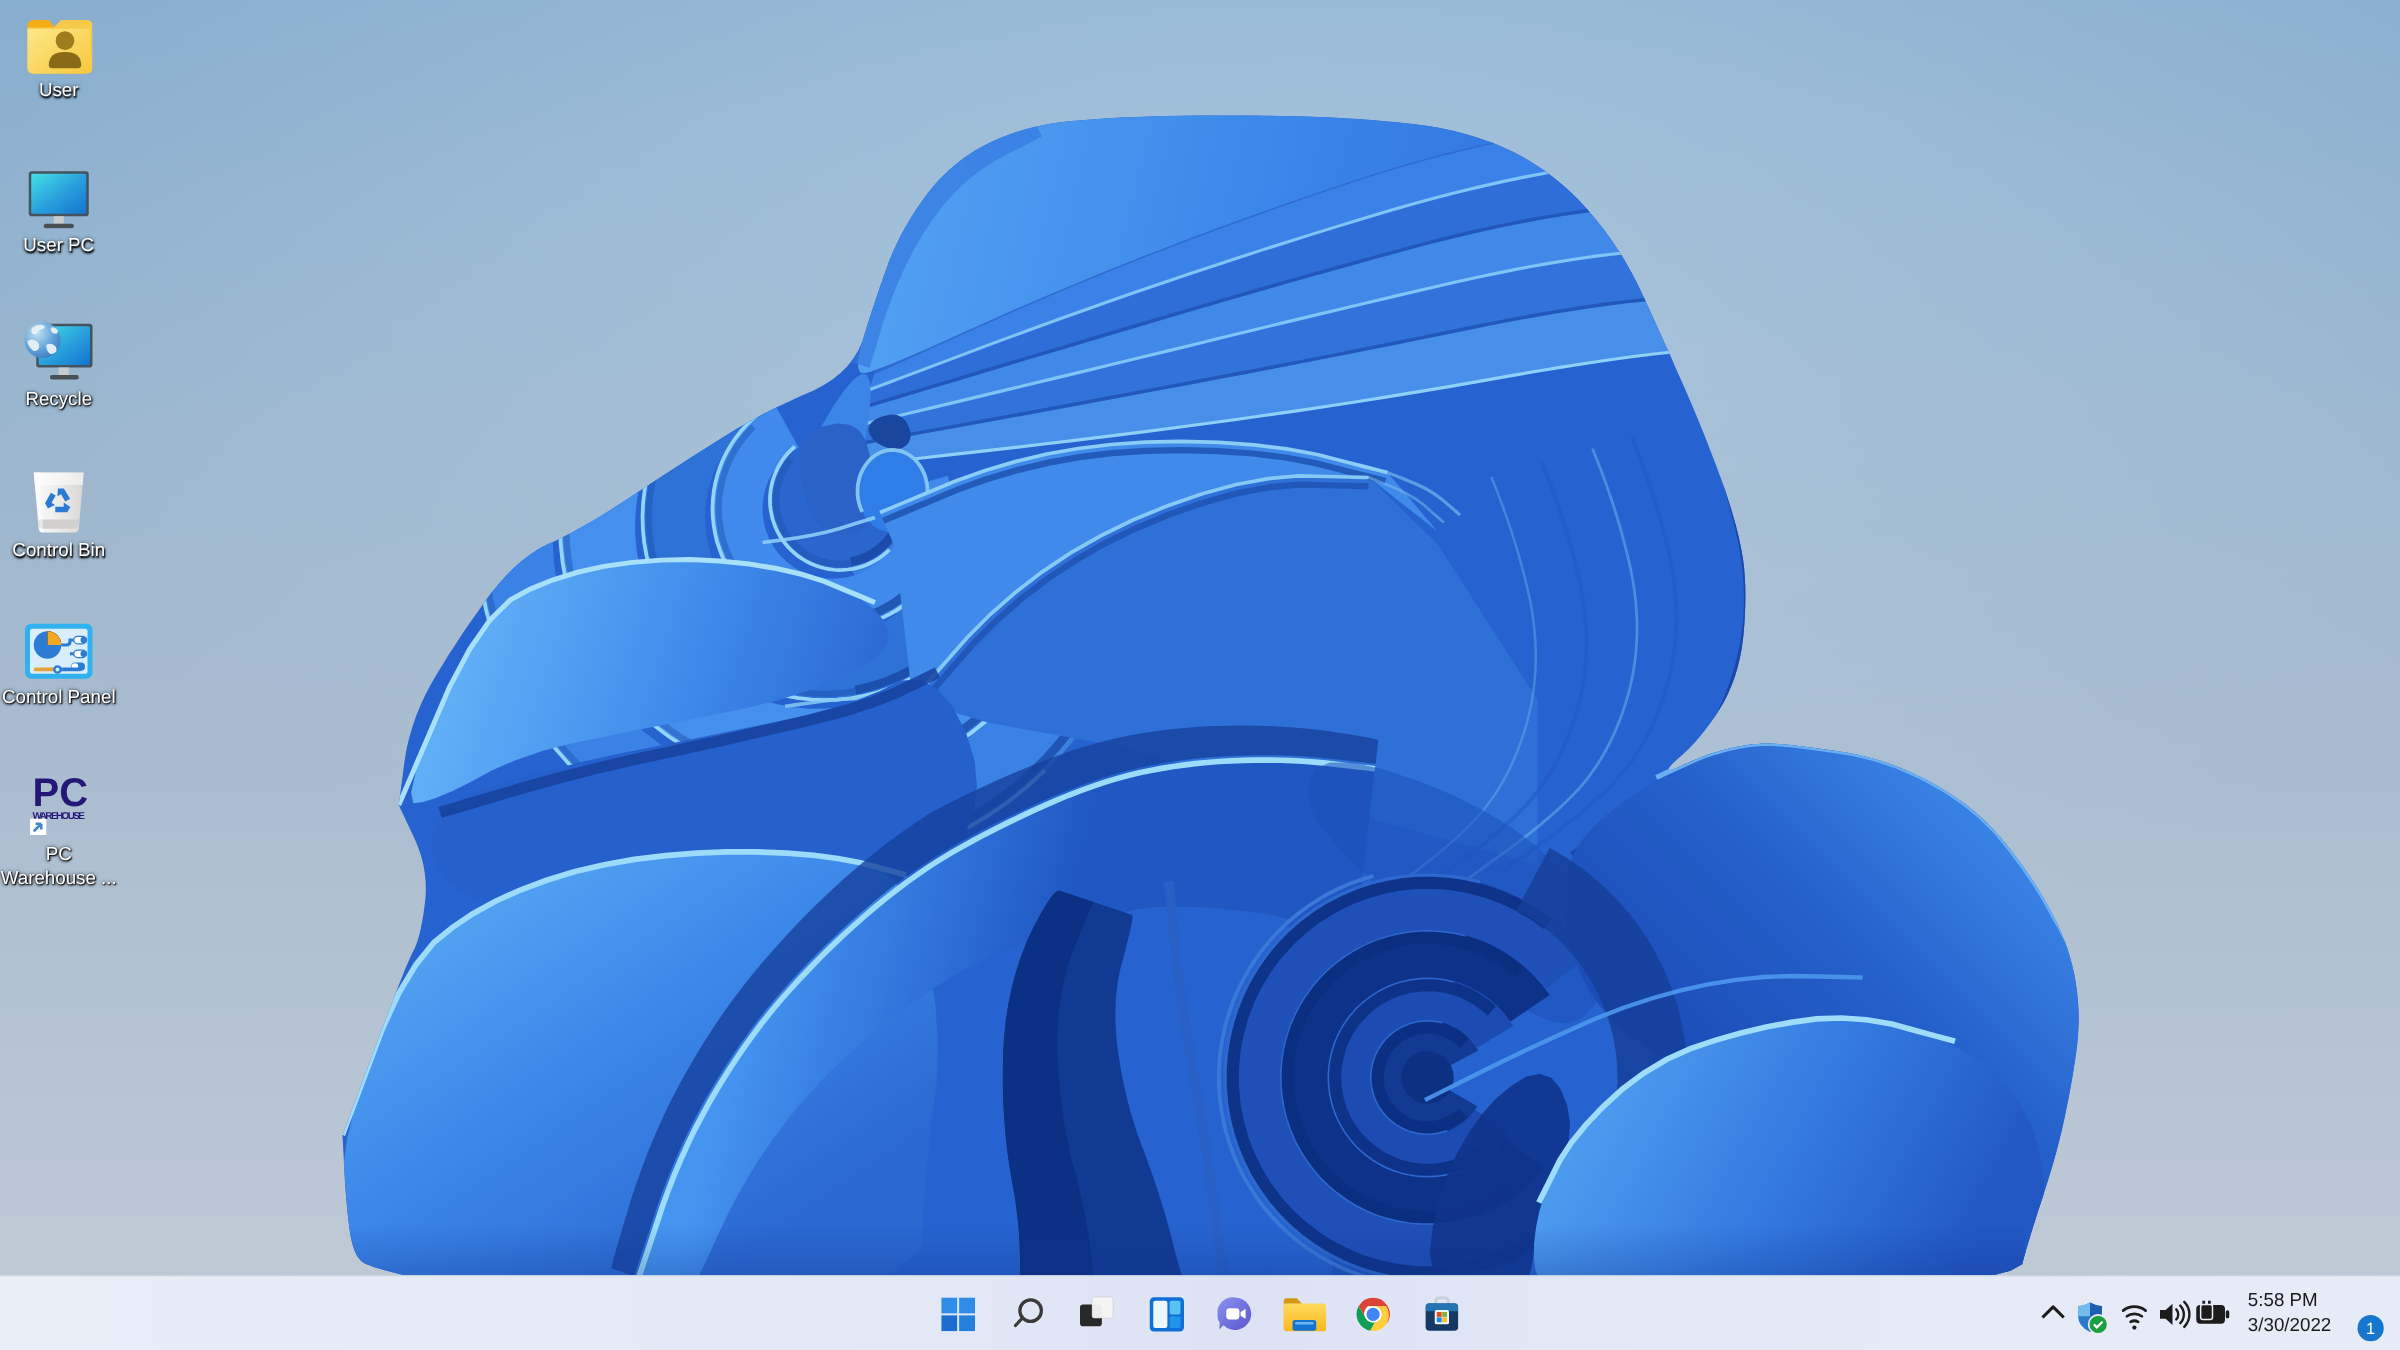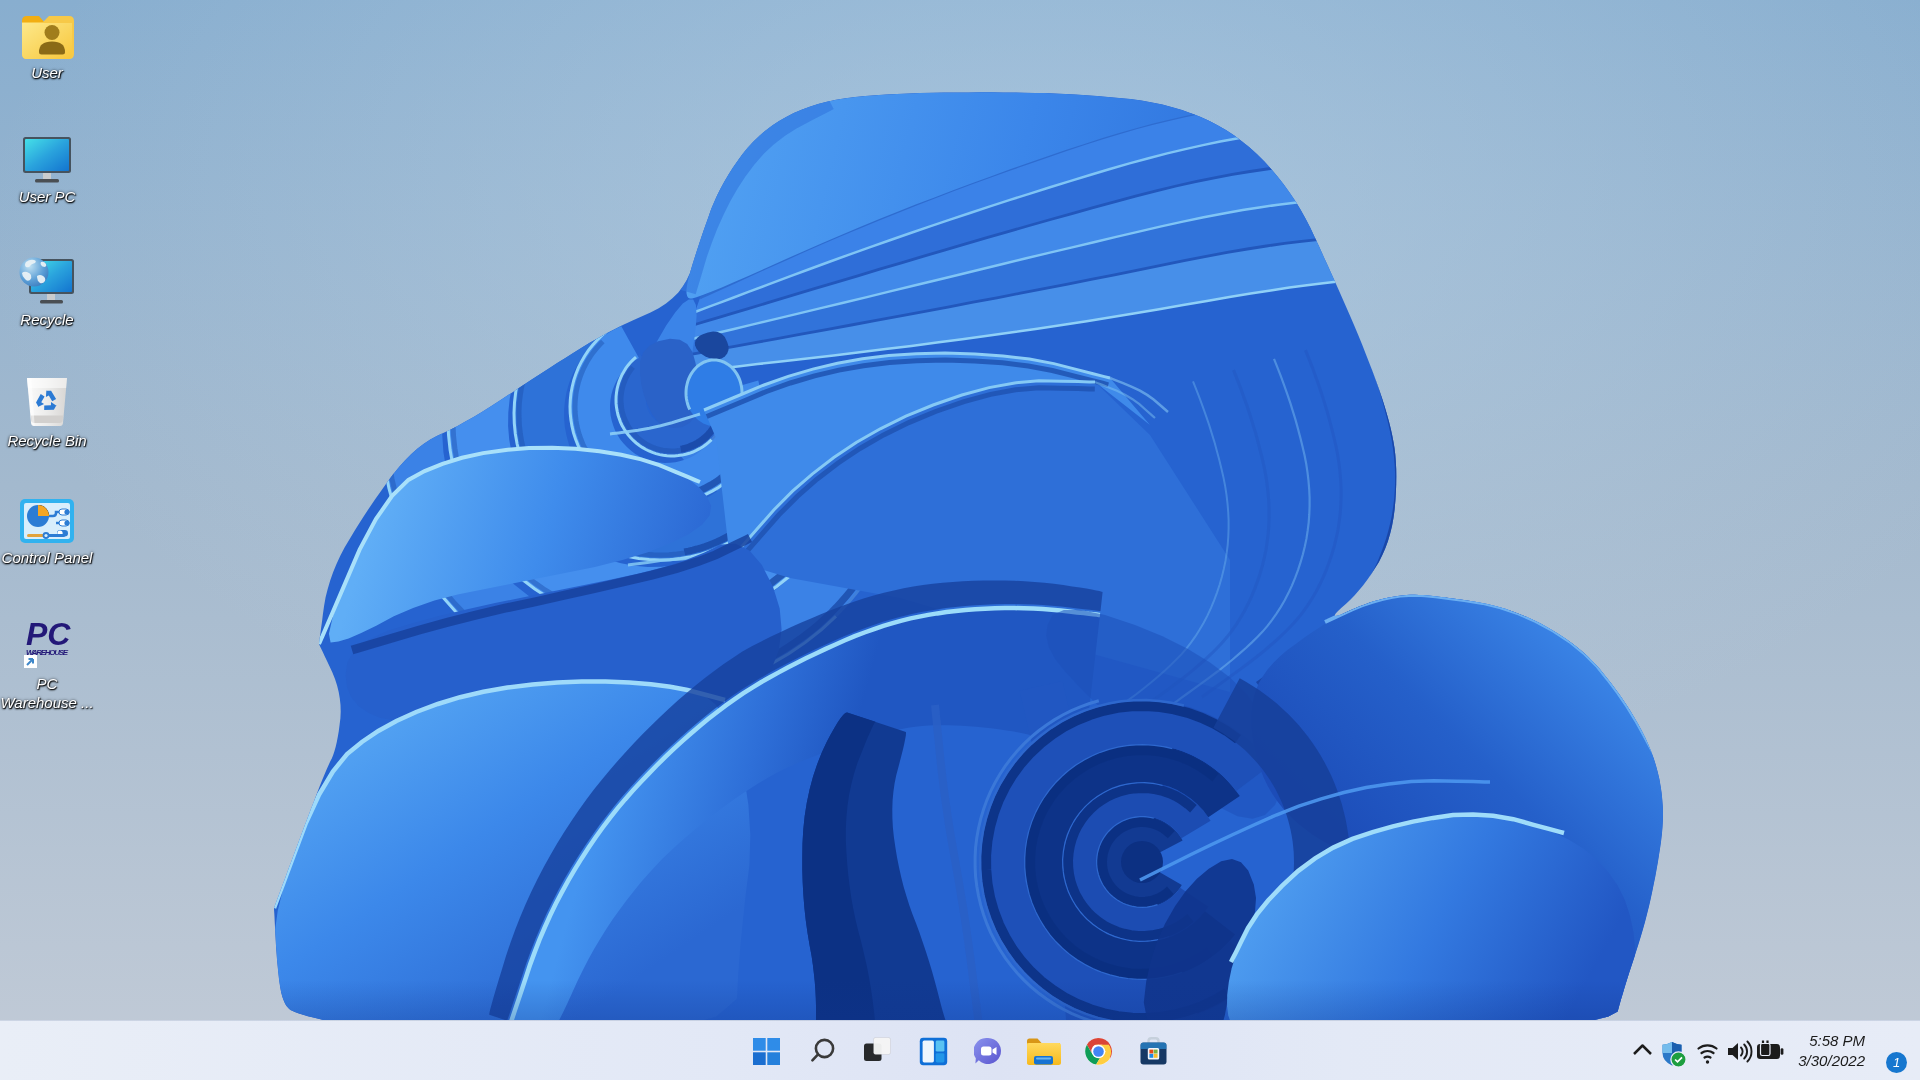--- a/index.html
+++ b/index.html
@@ -1,28 +1,28 @@
 <!DOCTYPE html>
 <html><head>
 <meta charset="utf-8">
 <style>
   html,body{margin:0;padding:0;width:1920px;height:1080px;overflow:hidden;
     font-family:"Liberation Sans", sans-serif;}
-  #desk{position:absolute;inset:0;width:1712px;height:1080px;font-style:italic;}
+  #desk{position:absolute;inset:0;width:1712px;height:1080px;}
   #wall{position:absolute;left:0;top:0;width:1920px;height:1080px;}
   .dico{position:absolute;width:94px;text-align:center;}
   .dico .ic{display:block;margin:0 auto;}
   .dico .lb{margin-top:4px;font-size:15px;line-height:19px;color:#fff;
     text-shadow:0 1px 2px rgba(0,0,0,.9), 0 0 3px rgba(0,0,0,.65), 1px 1px 1px rgba(0,0,0,.8);}
   
   #bar{position:absolute;left:0;bottom:0;width:1920px;height:60px;
     background:linear-gradient(90deg,#e9eef7 0%,#e2e8f6 38%,#dde3f4 52%,#e3e9f6 70%,#e7ecf7 100%);
     border-top:1px solid rgba(120,140,170,0.25);box-sizing:border-box;}
   .tic{position:absolute;top:0;width:40px;height:60px;display:flex;align-items:center;justify-content:center;}
-  #clock{position:absolute;right:55px;top:10px;text-align:right;font-size:15px;line-height:20px;color:#1b1b1b;}
+  #clock{position:absolute;right:55px;top:10px;text-align:left;font-size:15px;line-height:20px;color:#1b1b1b;}
   #badge{position:absolute;right:13px;top:31px;width:21px;height:21px;border-radius:50%;
     background:#1777cf;color:#fff;font-size:13px;text-align:center;line-height:21px;}
 </style>
 </head>
 <body>
 <div id="desk">
   <svg id="wall" viewBox="0 0 1920 1080" preserveAspectRatio="none">
     <defs>
       <linearGradient id="bg" x1="0" y1="0" x2="0" y2="1">
         <stop offset="0" stop-color="#88aecf"></stop>
@@ -237,21 +237,21 @@
       <path d="M8.2 45 l-0.4-4.5 h32.4 l-0.4 4.5 q-0.3 3-3 3 h-25.6 q-2.7 0-3-3 z" fill="#d2d0ce"></path>
       <path d="M4 3 l4.5 0 l3.2 48 q-2.5-0.1-2.8-3 z" fill="#ffffff" opacity="0.5"></path>
       <g transform="translate(24,26)">
         <g id="ra">
           <path d="M-1.5 -11.5 L3.5 -11.5 L8.5 -3.2 L4.6 -1 L1.2 -6.8 L-1.7 -5.2 L-1.2 -12.2 Z" fill="#2b7ad4" transform="translate(0.6,1.2)"></path>
         </g>
         <use href="#ra" transform="rotate(120)"></use>
         <use href="#ra" transform="rotate(240)"></use>
       </g>
     </svg>
-    <div class="lb">Recycle Bin</div>
+    <div class="lb">Control Bin</div>
   </div>
   <div class="dico" style="left:0;top:498px">
     <svg class="ic" width="56" height="46" viewBox="0 0 56 46">
       <rect x="1" y="1" width="54" height="44" rx="5" fill="#31b2ef"></rect>
       <rect x="5" y="5" width="46" height="36" rx="2" fill="#d8eefc"></rect>
       <circle cx="19" cy="18" r="11" fill="#2c7cd4"></circle>
       <path d="M19 7 a11 11 0 0 1 11 11 l-11 0 z" fill="#f republican"></path>
       <path d="M19 7 a11 11 0 0 1 11 11 h-11 z" fill="#f5a623"></path>
       <g stroke="#2c7cd4" stroke-width="2.5" fill="none">
         <path d="M30 18 h4 q3 0 3-3 v-1 h5"></path>

